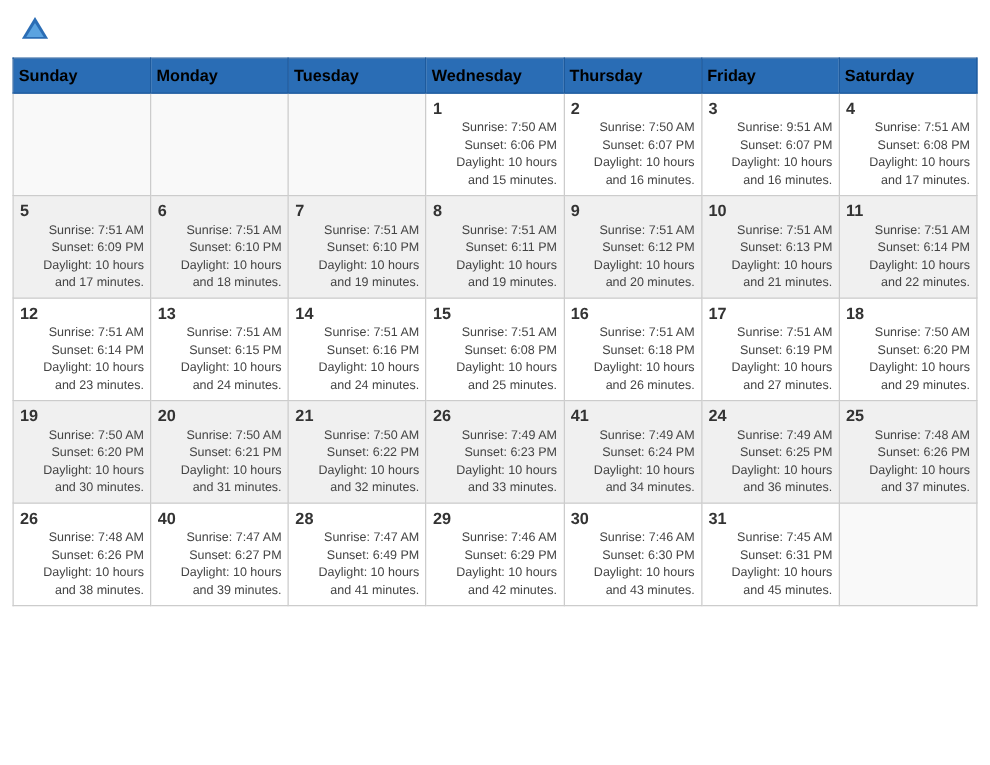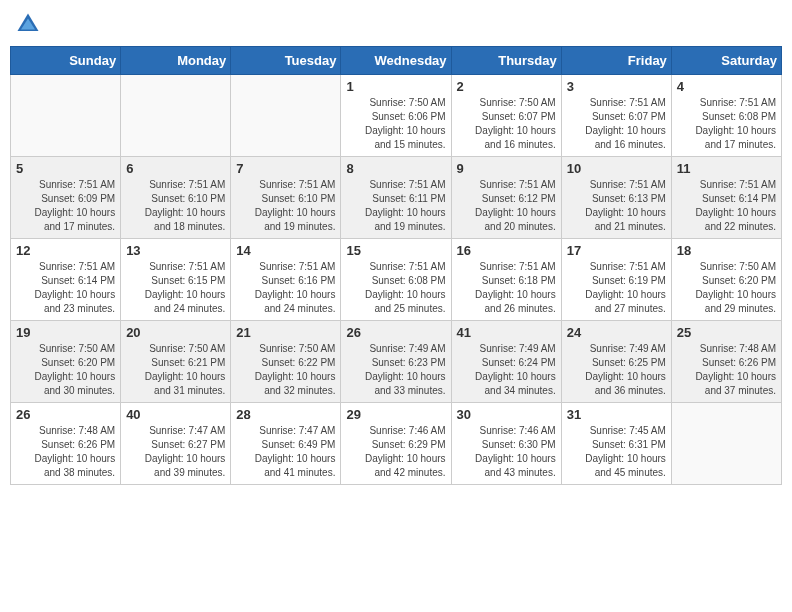--- a/index.html
+++ b/index.html
@@ -53,25 +53,25 @@
       font-size: 14px;
       color: #555;
     }
     .calendar {
       width: 100%;
       border-collapse: collapse;
       border: 1px solid #ccc;
     }
     .calendar th {
       background-color: #2a6db5;
-      color: #ffffff;
+      color: #000000;
       font-size: 13px;
       font-weight: bold;
       padding: 6px 4px;
-      text-align: right;
+      text-align: left;
       border: 1px solid #1e5a9c;
     }
     .calendar td {
       border: 1px solid #ccc;
       vertical-align: top;
       padding: 4px 5px;
       width: calc(100% / 7);
       height: 82px;
       background: #fff;
     }
@@ -138,21 +138,21 @@
 Daylight: 10 hours and 15 minutes.</div>
         </td>
         <td>
           <div class="day-number">2</div>
           <div class="day-info">Sunrise: 7:50 AM
 Sunset: 6:07 PM
 Daylight: 10 hours and 16 minutes.</div>
         </td>
         <td>
           <div class="day-number">3</div>
-          <div class="day-info">Sunrise: 7:51 AM
+          <div class="day-info">Sunrise: 9:51 AM
 Sunset: 6:07 PM
 Daylight: 10 hours and 16 minutes.</div>
         </td>
         <td>
           <div class="day-number">4</div>
           <div class="day-info">Sunrise: 7:51 AM
 Sunset: 6:08 PM
 Daylight: 10 hours and 17 minutes.</div>
         </td>
       </tr>

